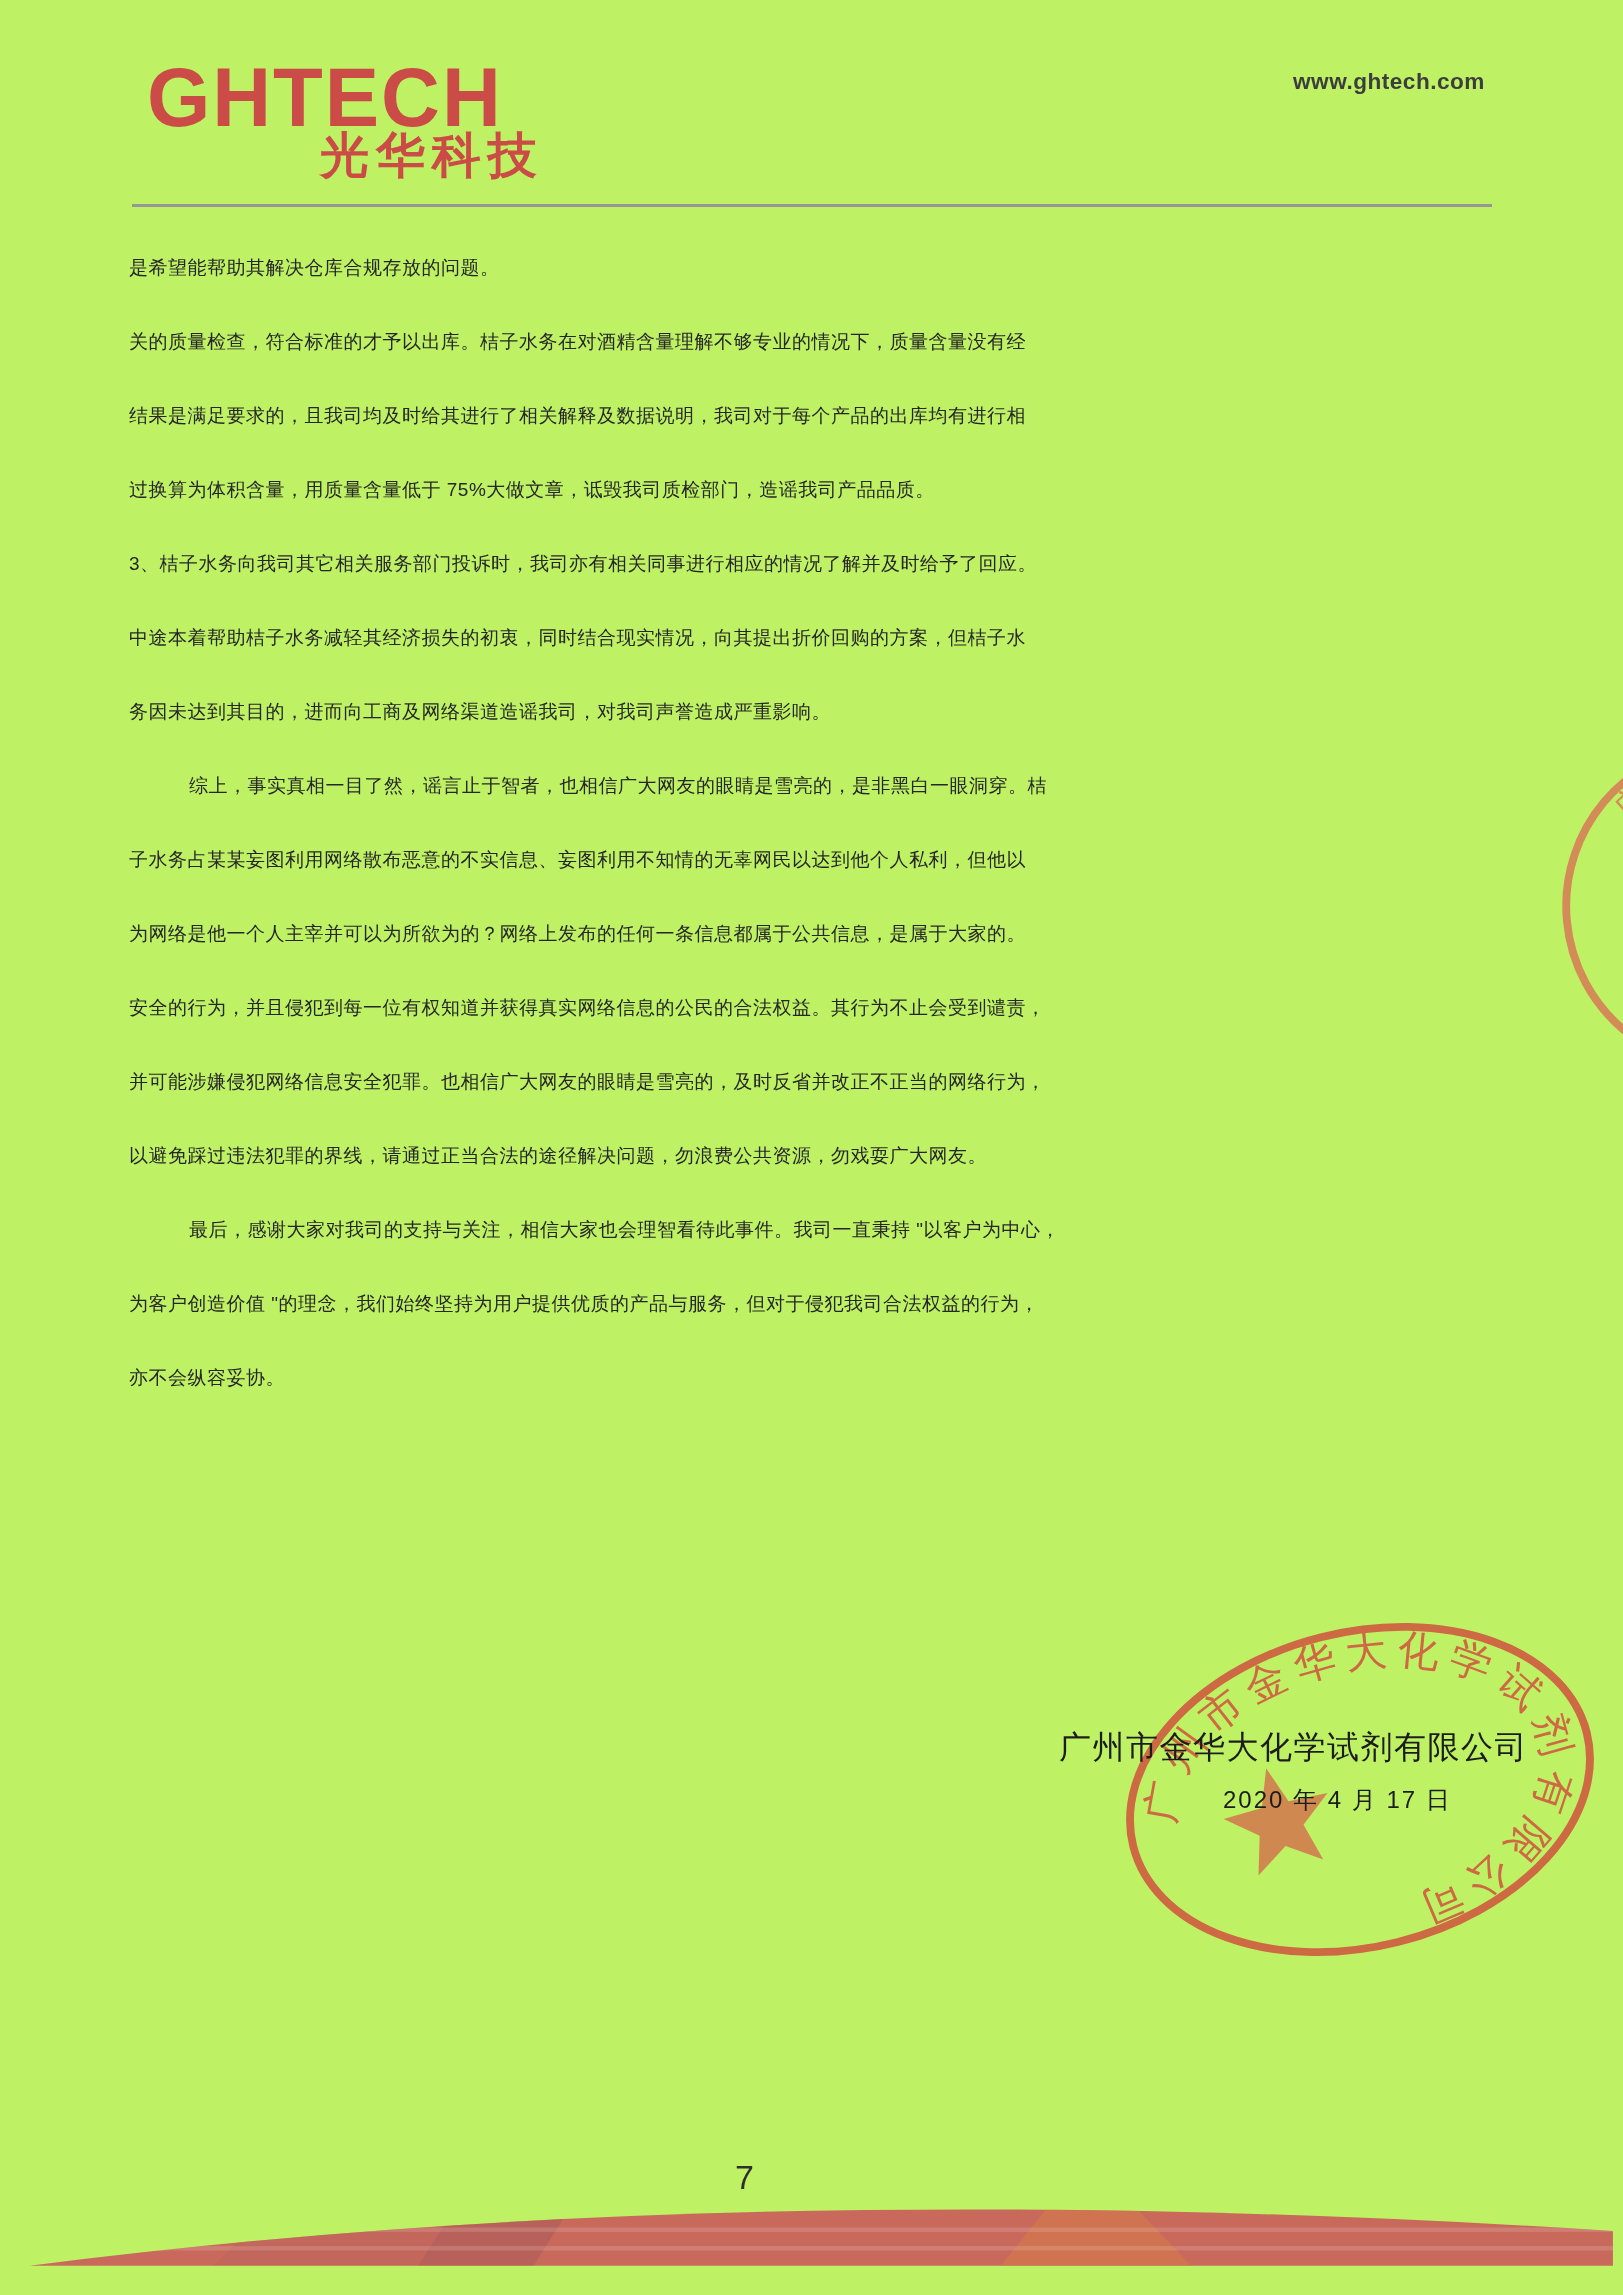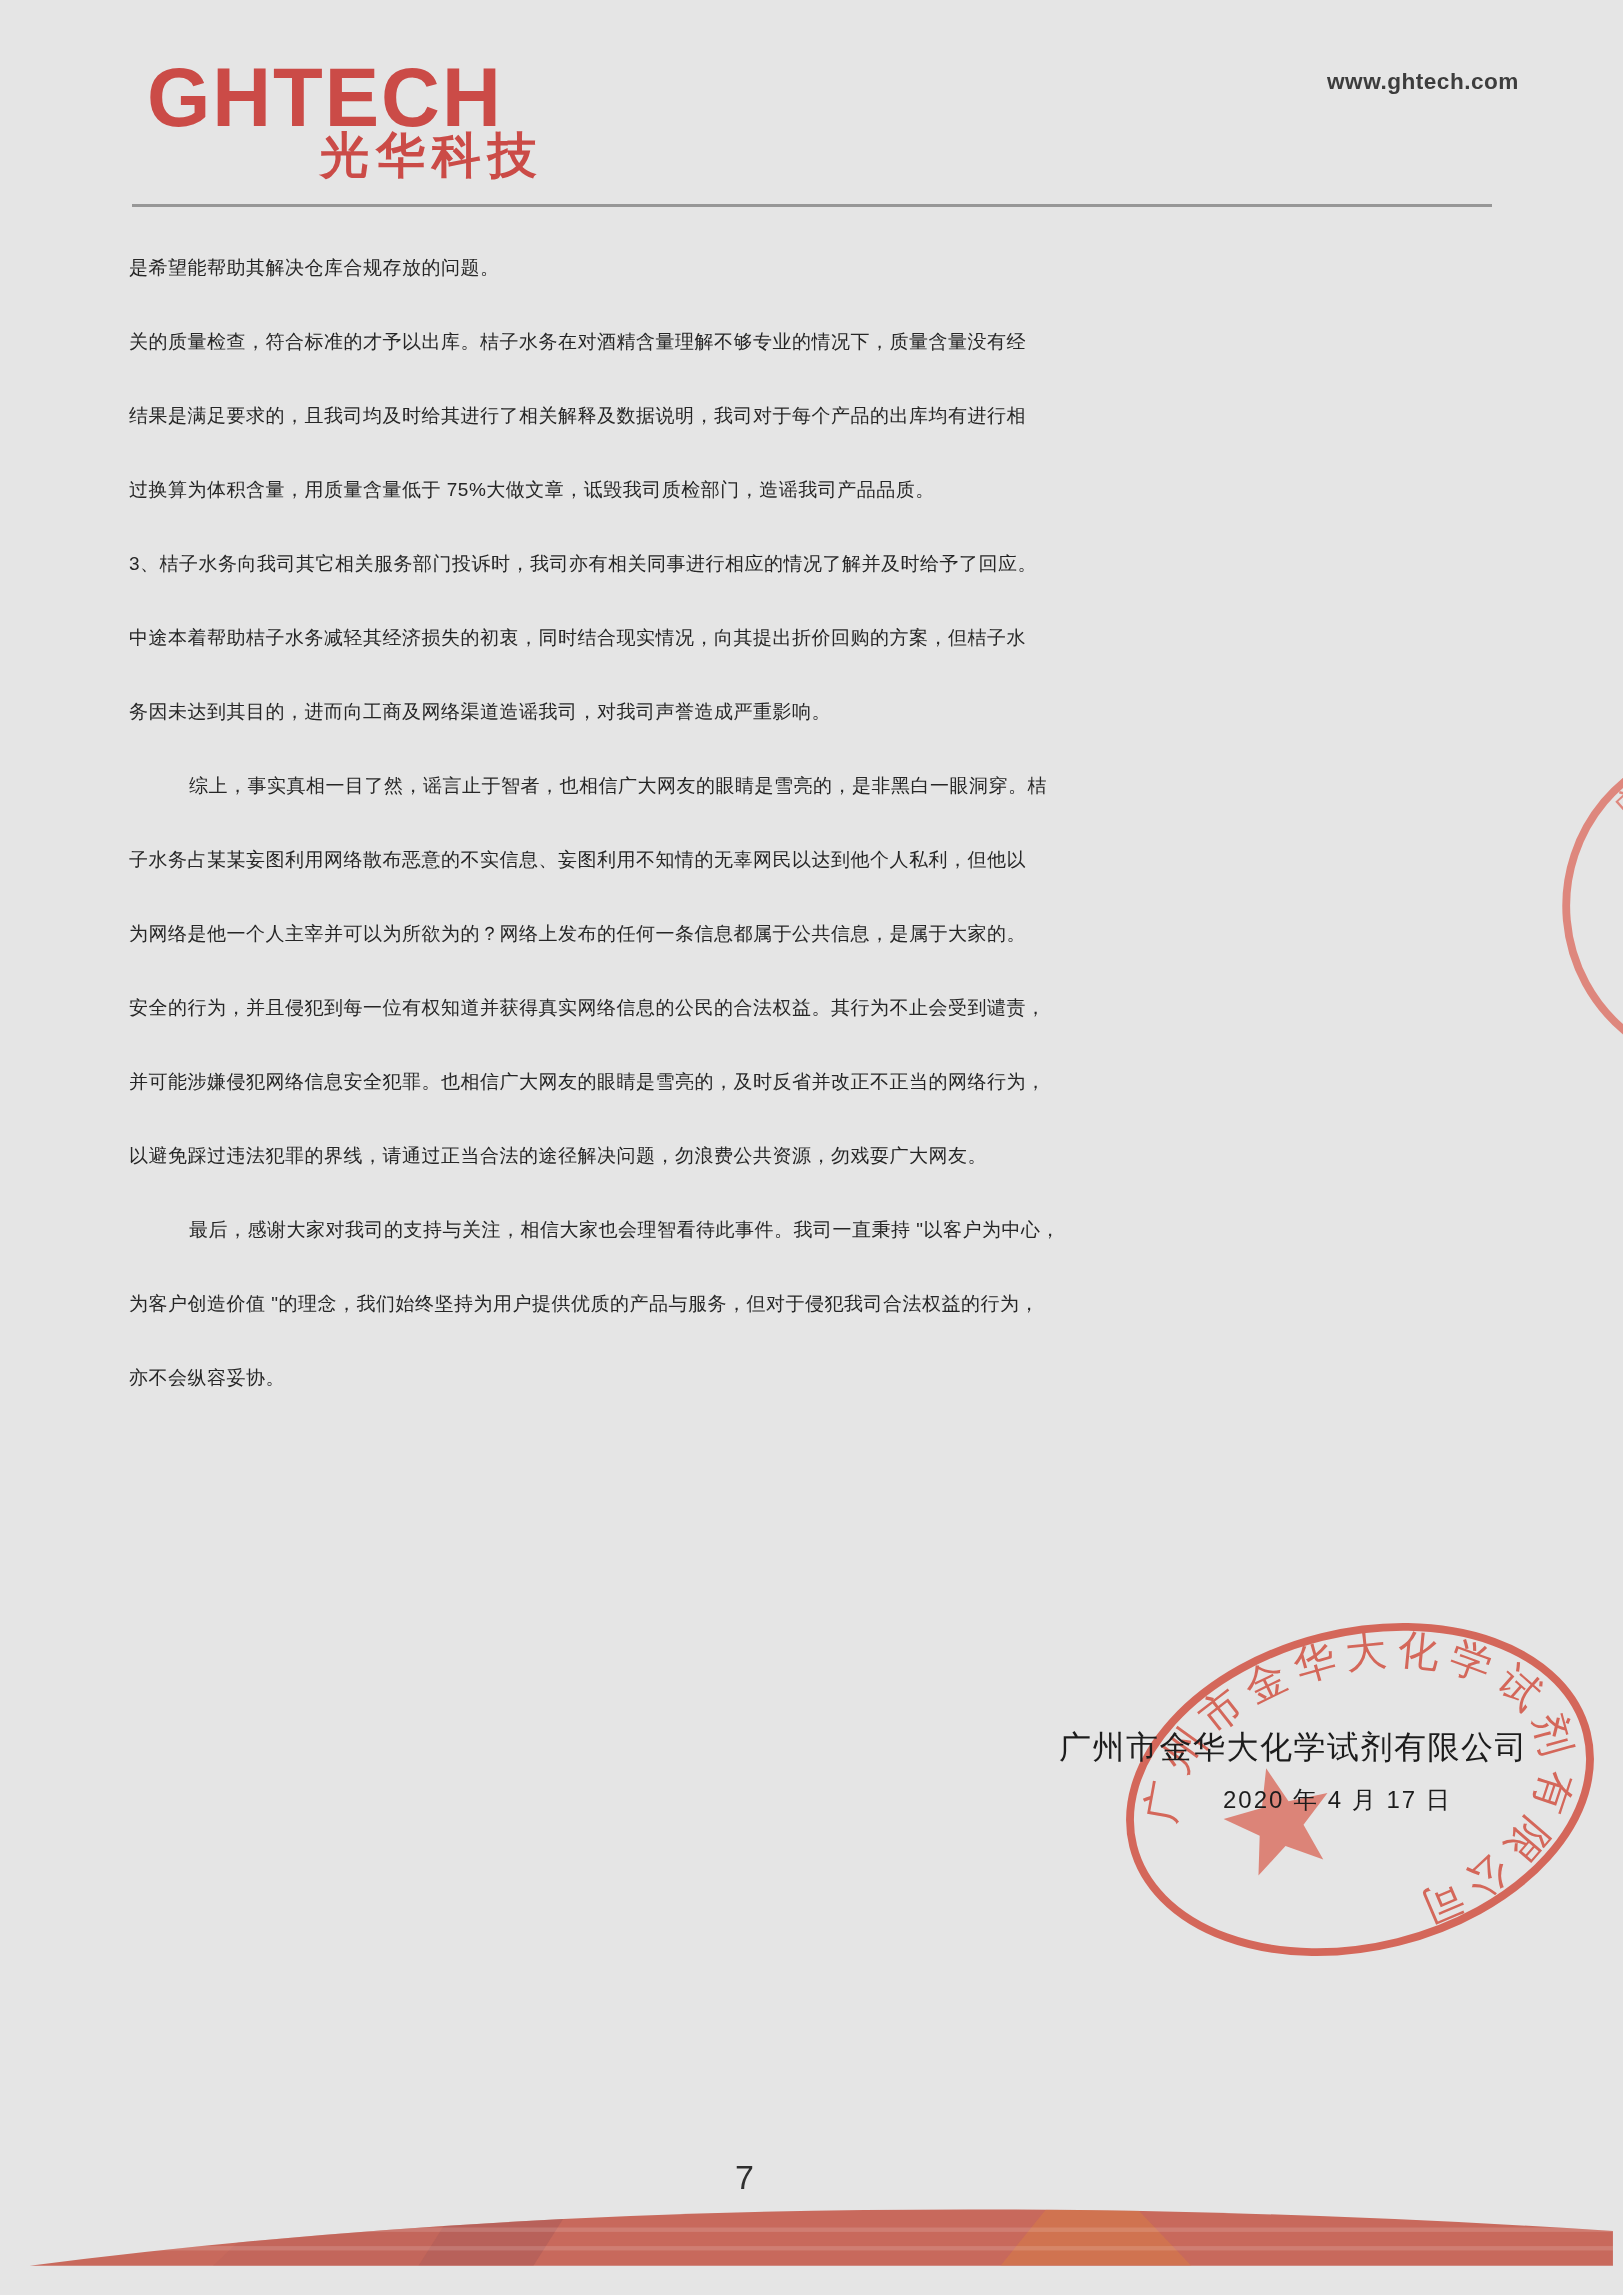--- a/index.html
+++ b/index.html
@@ -1,32 +1,32 @@
 <!DOCTYPE html>
 <html style="font-size:7.9px"><head>
 <meta charset="utf-8">
 <style>
   html,body{margin:0;padding:0;background:#ffffff;}
   .page{
-    position:relative;width:1623px;height:2295px;background:#e5e5e5;
+    position:relative;width:1623px;height:2295px;background:#bef264;
     overflow:hidden;font-family:"Liberation Sans",sans-serif;color:#222;
   }
   
   .logo{
     position:absolute;left:147px;top:55px;color:#cb4b47;font-size:84px;
     font-weight:bold;letter-spacing:2px;transform:scaleX(.97);transform-origin:left top;
     line-height:1;
   }
   .logo-sub{
     position:absolute;left:308px;top:129px;color:#cb4b47;font-size:49px;
     font-weight:bold;letter-spacing:6.9px;line-height:1.1;margin-left:12px;
   }
   .url{
     position:absolute;left:1293px;top:69px;font-size:22.6px;font-weight:bold;
-    color:#3d3d3d;letter-spacing:0.5px;margin-left:34px;
+    color:#3d3d3d;letter-spacing:0.5px;
   }
   .divider{
     position:absolute;left:132px;top:204px;width:1360px;height:2.5px;background:#979797;
   }
   
   .doc-body{
     position:absolute;left:129px;top:231px;width:1367px;font-size:19px;
     color:#262626;letter-spacing:0.5px;
   }
   .line{height:74px;line-height:74px;white-space:nowrap;}

